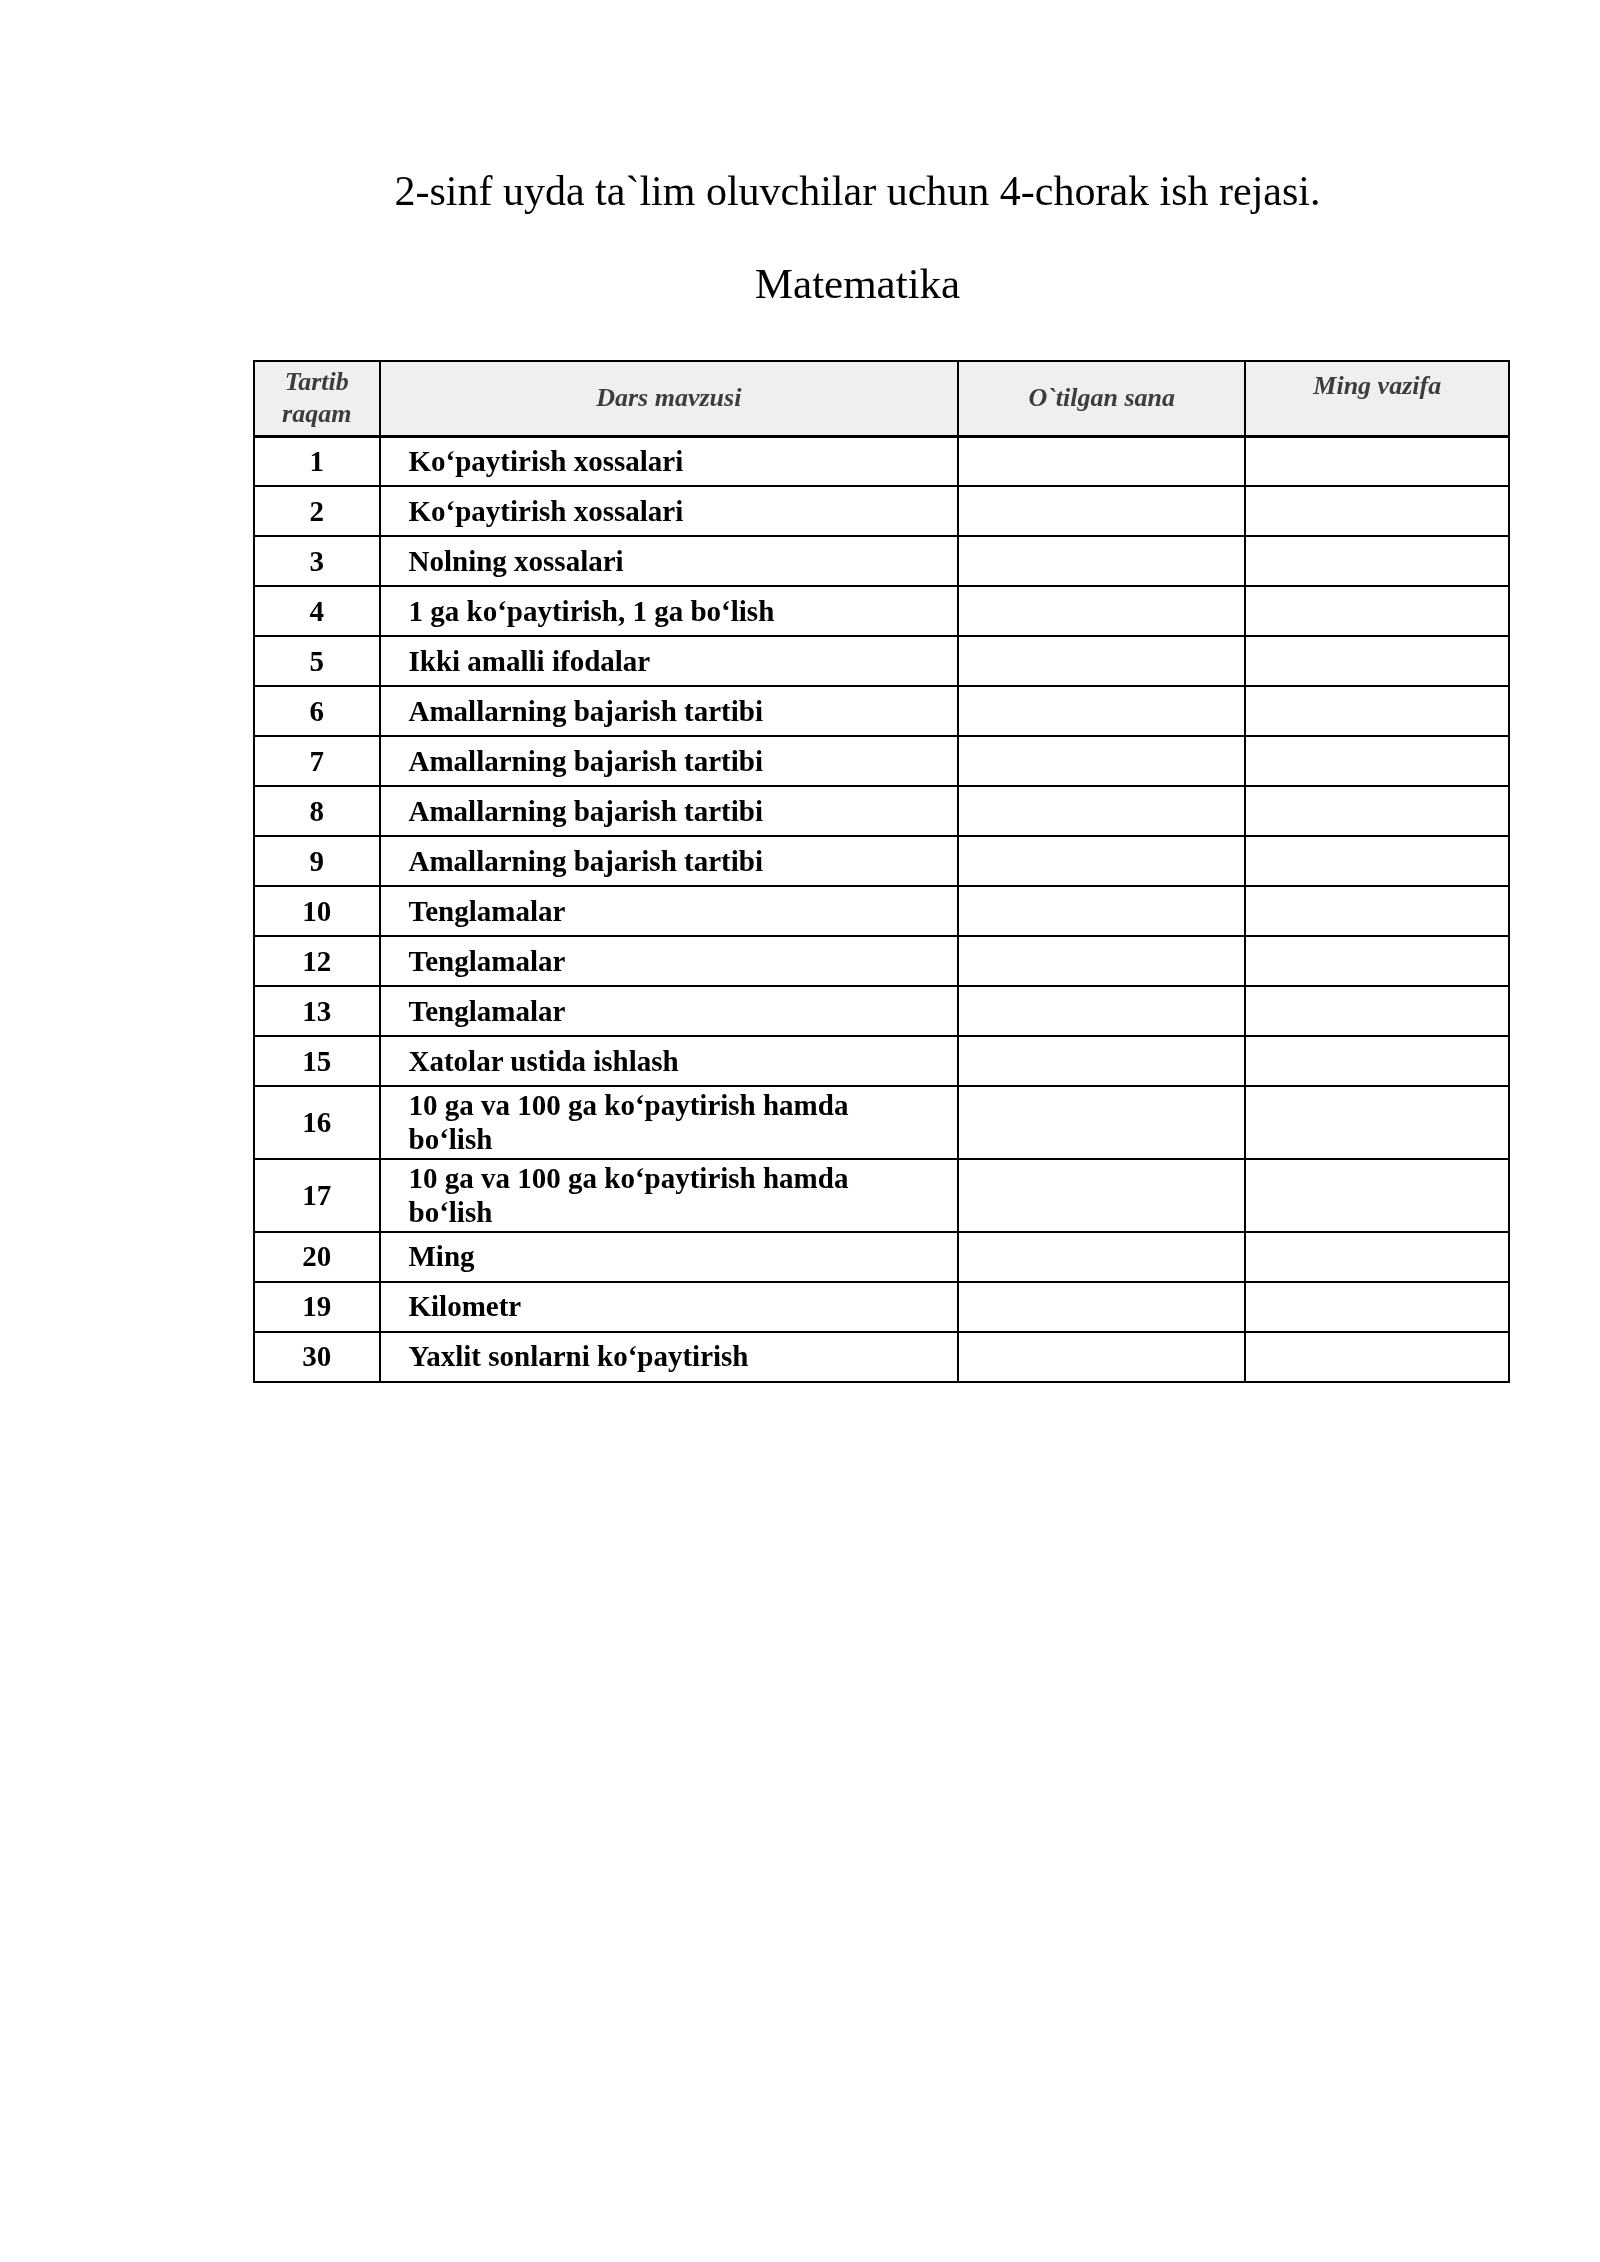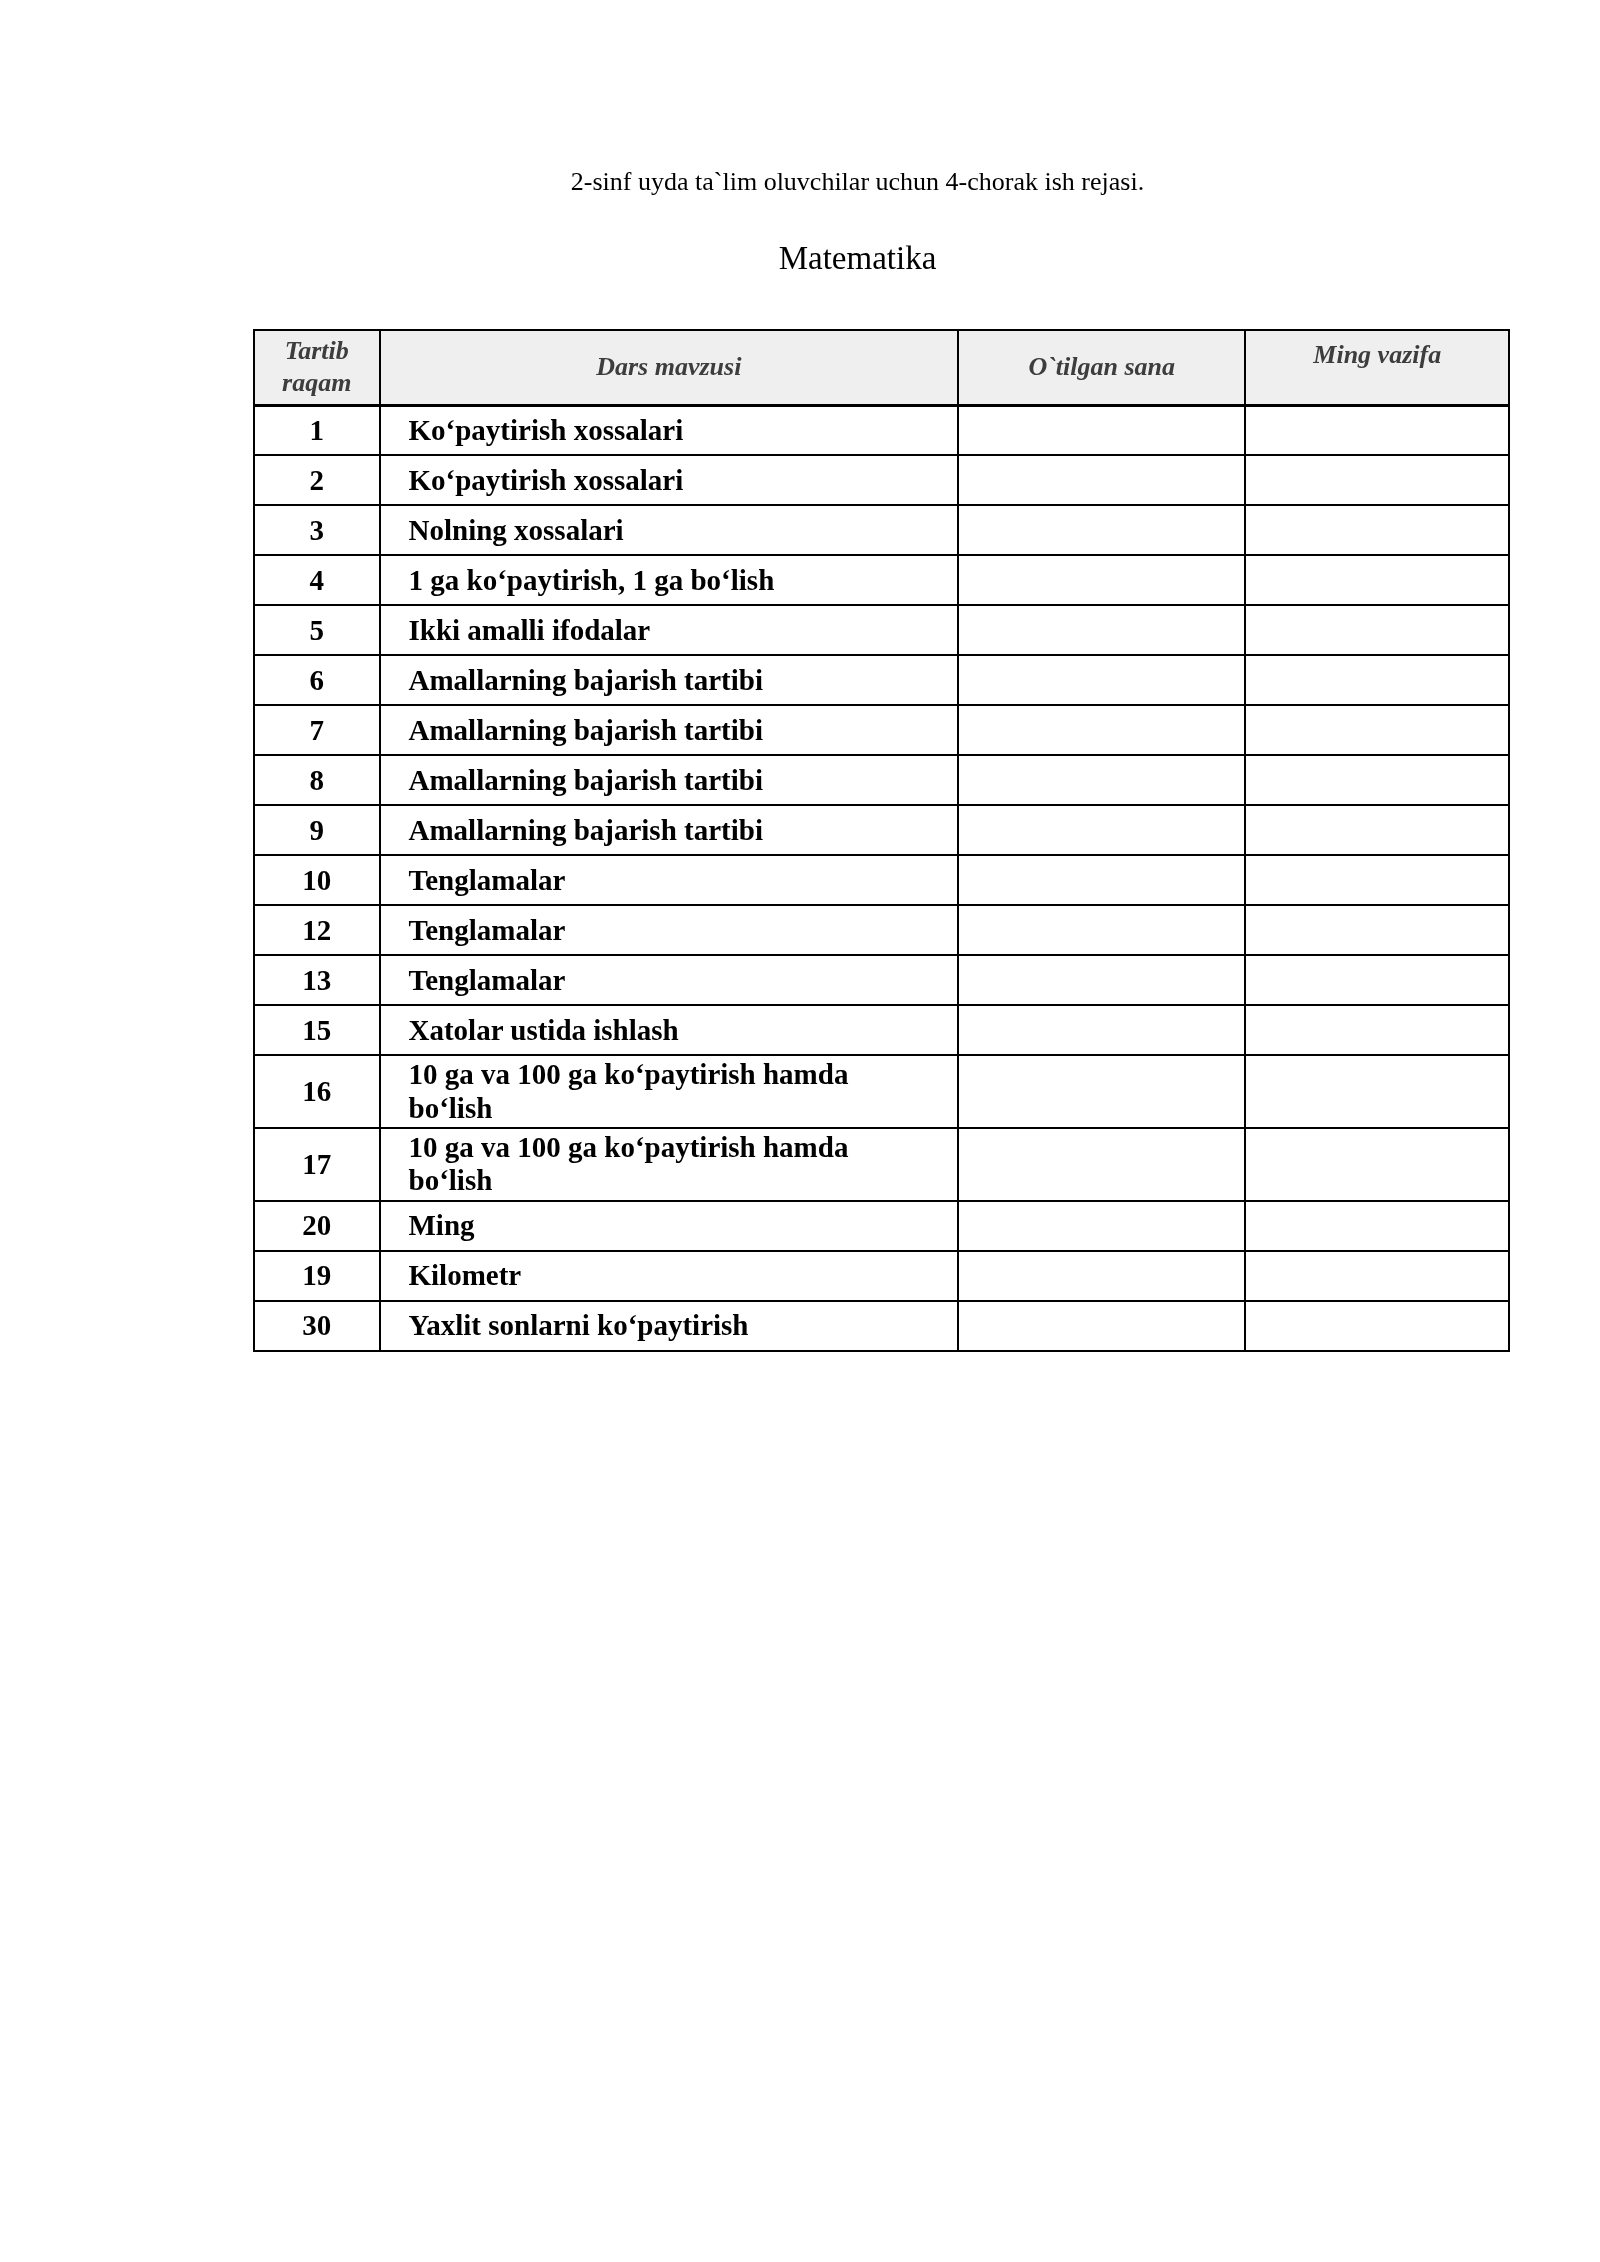--- a/index.html
+++ b/index.html
@@ -17,29 +17,29 @@
     overflow: hidden;
   }
   .content {
     margin-left: 229px;
     margin-right: 114px; 
   }
   .doc-title {
     margin: 0;
     padding-top: 166px;
     text-align: center;
-    font-size: 26px;
+    font-size: 42px;
     font-weight: normal;
     line-height: 1.2;
   }
   .doc-subtitle {
     margin: 0;
     margin-top: 42px;
     text-align: center;
-    font-size: 33px;
+    font-size: 43px;
     font-weight: normal;
     line-height: 1.2;
   }
   table.plan {
     margin-top: 50px;
     width: 100%;
     border-collapse: collapse;
     table-layout: fixed;
     margin-left: 24px;
   }

